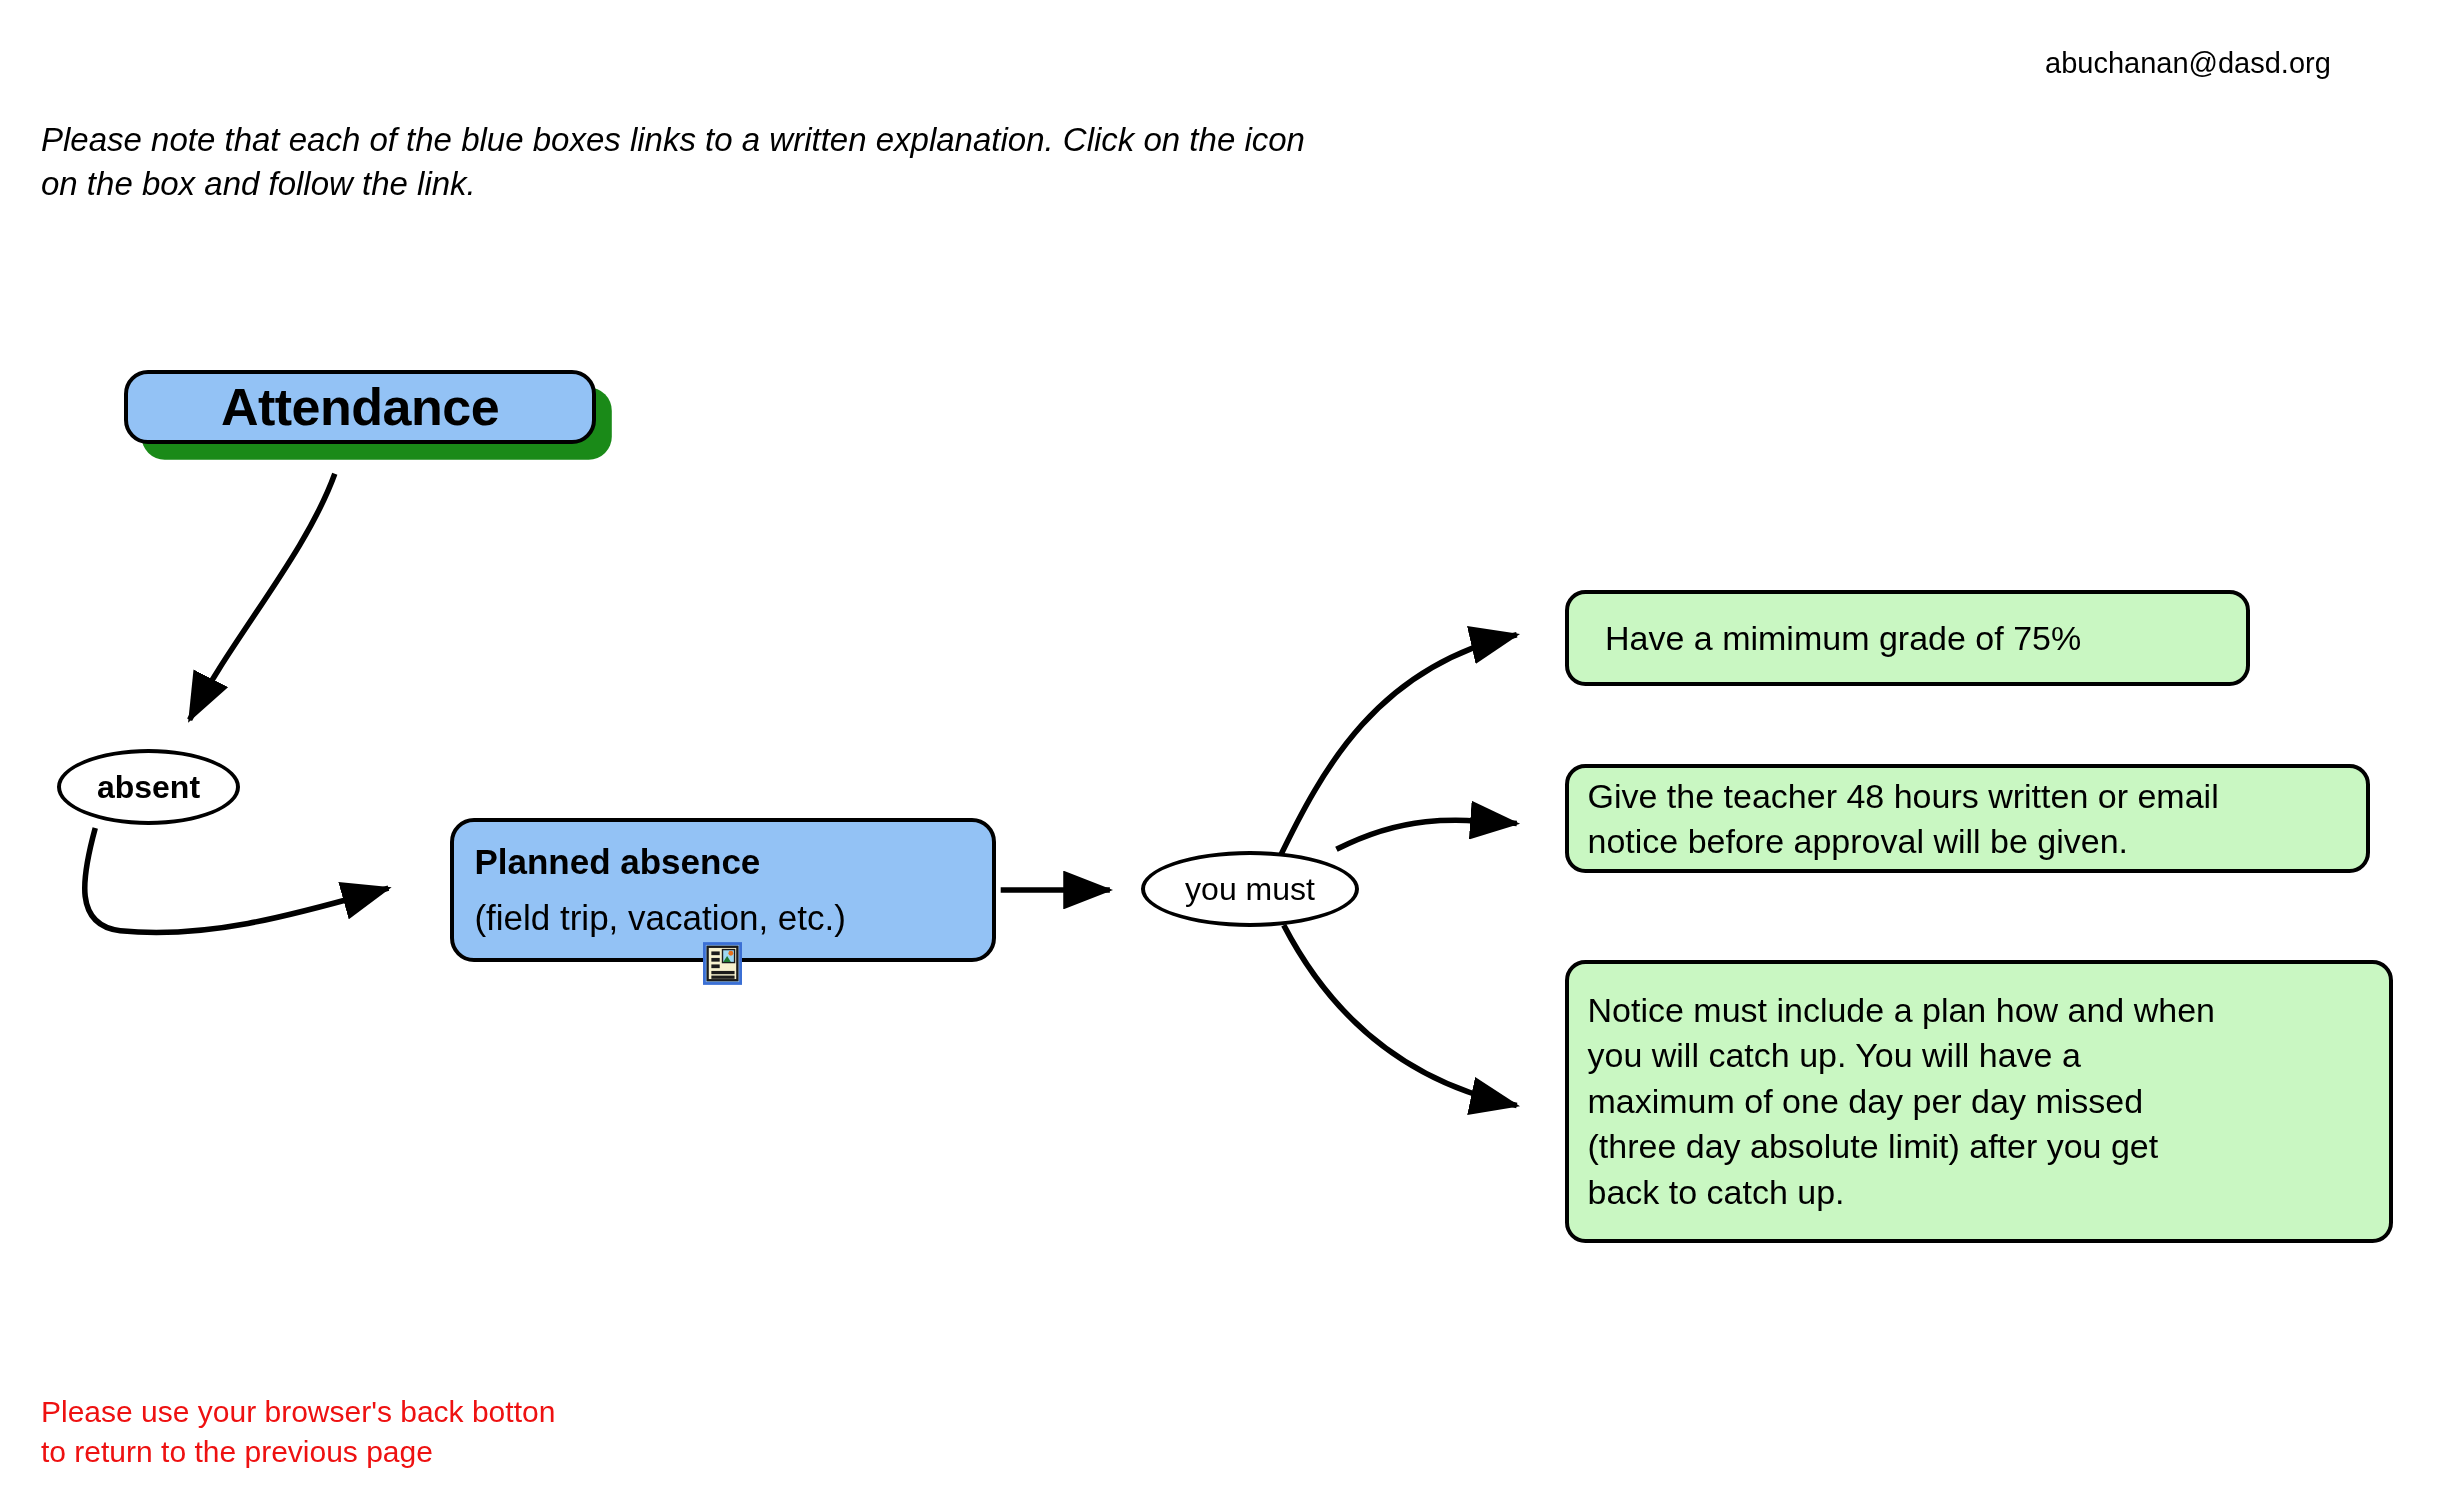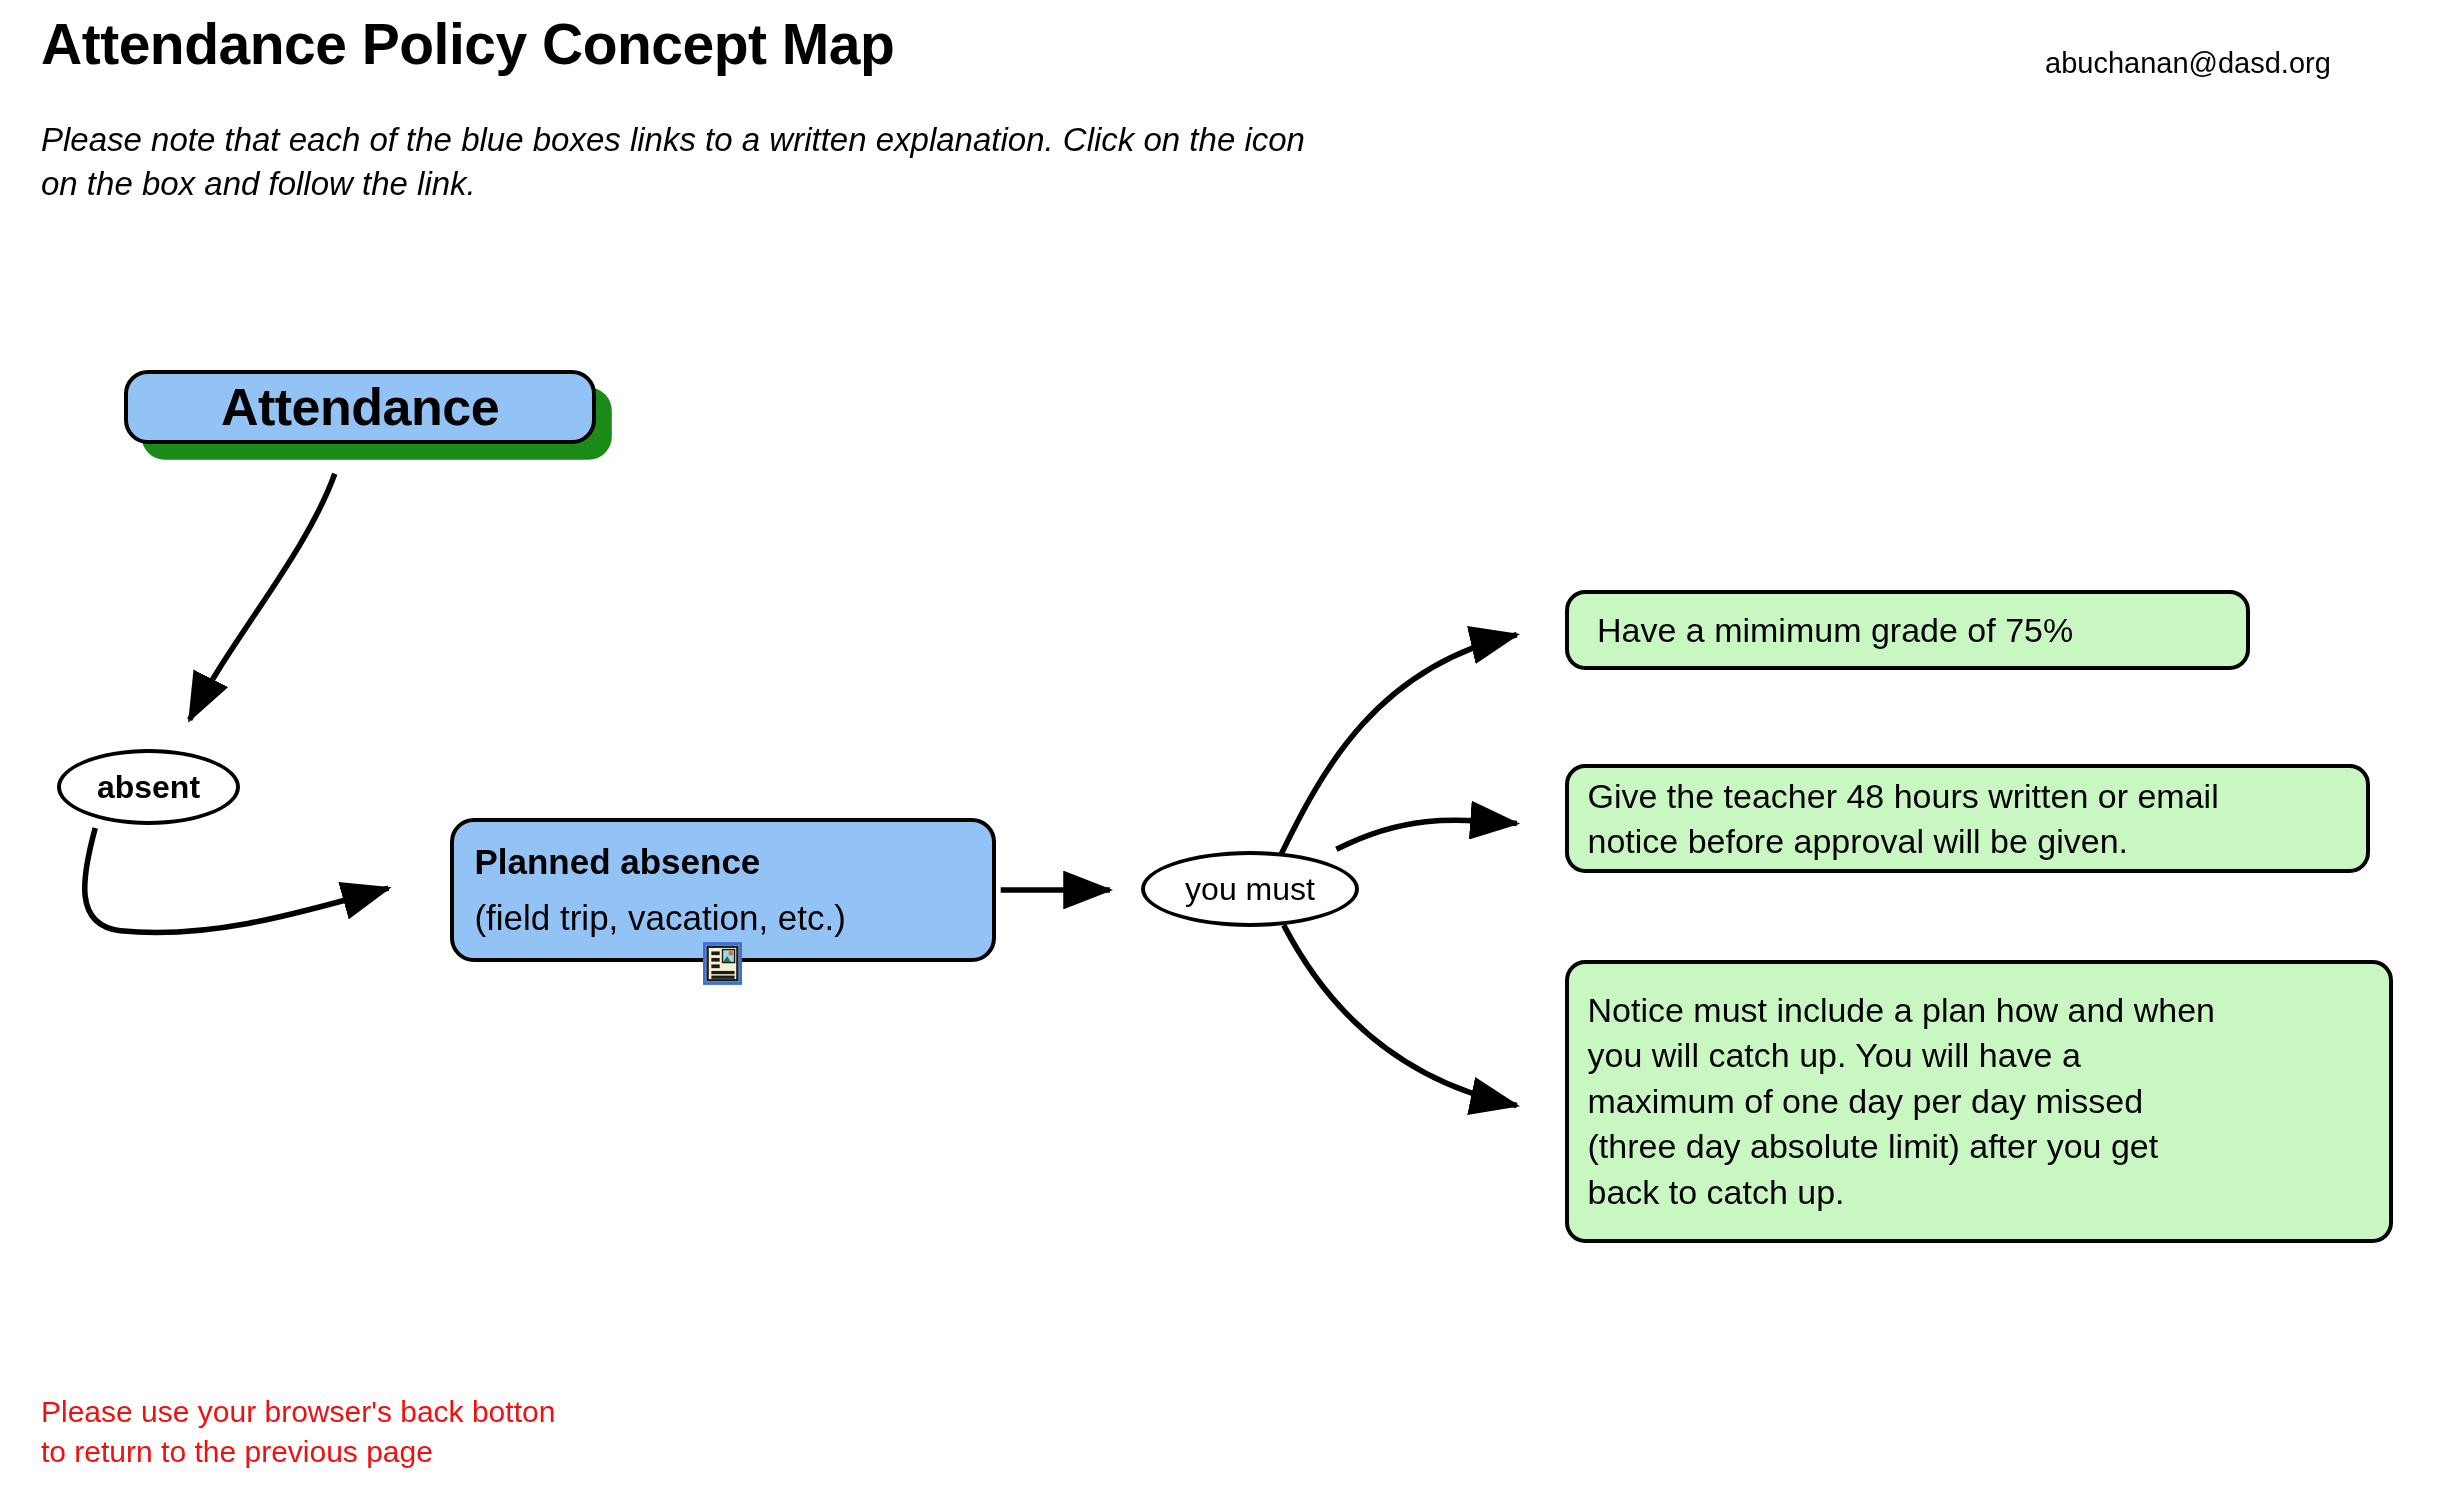--- a/index.html
+++ b/index.html
@@ -167,22 +167,22 @@
   }
   #node-youmust .node-label {
     font-size: 32px;
     line-height: 1;
   }
 
   #node-grade {
     left: 1565px;
     top: 590px;
     width: 685px;
-    height: 80px;
-    padding: 0 28px;
+    height: 96px;
+    padding: 0 36px;
   }
   #node-grade .box-text { font-size: 34px; line-height: 1.25; }
 
   #node-notice48 {
     left: 1565px;
     top: 764px;
     width: 805px;
     height: 109px;
     padding: 0 18.5px;
   }
@@ -204,21 +204,20 @@
     top: 942px;
     width: 39px;
     height: 43px;
   }
 </style>
 </head>
 <body>
 
 <div id="canvas">
 
-  <div class="page-title">Attendance Policy Concept Map</div>
 
   <div class="page-subtitle">Please note that each of the blue boxes links to a written explanation. Click on the icon
 on the box and follow the link.</div>
 
   <div class="contact-block">
     <div>abuchanan@dasd.org</div>
   </div>
 
   <svg id="edges" viewBox="0 0 2662 1631">
     <defs>

